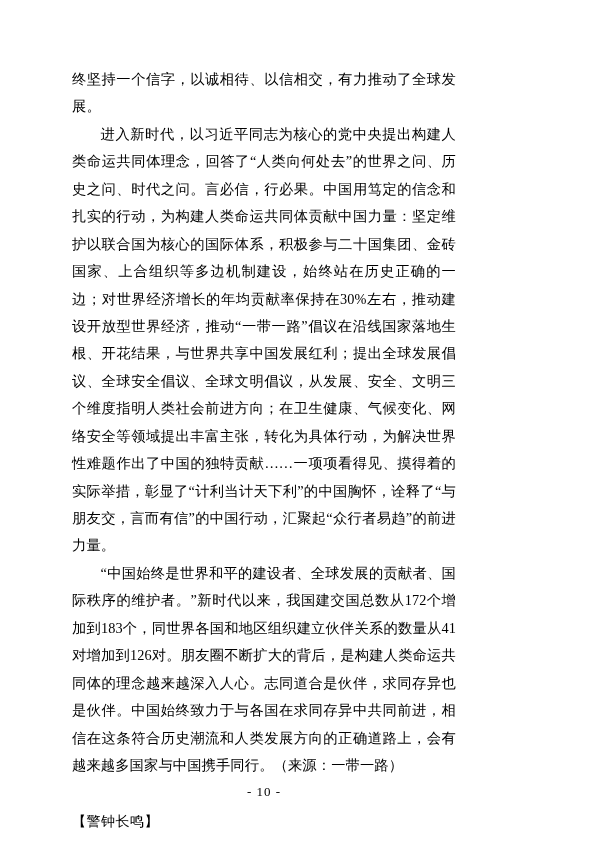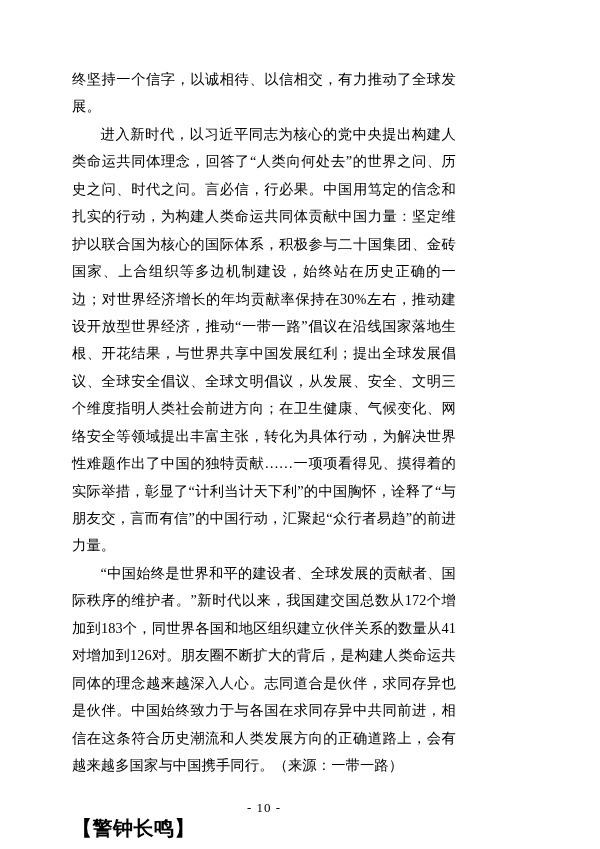--- a/index.html
+++ b/index.html
@@ -31,44 +31,44 @@
   }
   .para {
     margin: 0;
     text-indent: 2em;
   }
   .para.no-indent {
     text-indent: 0;
   }
   .section-label {
     margin: 0;
-    font-size: 20px;
+    font-size: 14px;
     line-height: 1.92;
-    font-weight: bold;
+    font-weight: normal;
     letter-spacing: 0.5px;
   }
   .spacer-lg {
     height: 30px;
   }
   .spacer-md {
     height: 22px;
   }
   .article-title {
     margin: 0;
     text-align: center;
     font-size: 22px;
     font-weight: bold;
     letter-spacing: 1.2px;
     line-height: 1.8;
   }
   .page-number {
     position: absolute;
     left: 0;
     right: 0;
-    bottom: 33px;
+    bottom: 49px;
     text-align: center;
     font-size: 13px;
     letter-spacing: 1px;
     font-family: "Liberation Serif", "DejaVu Serif", serif;
   }
 </style>
 </head>
 <body>
 
 <div class="page">

